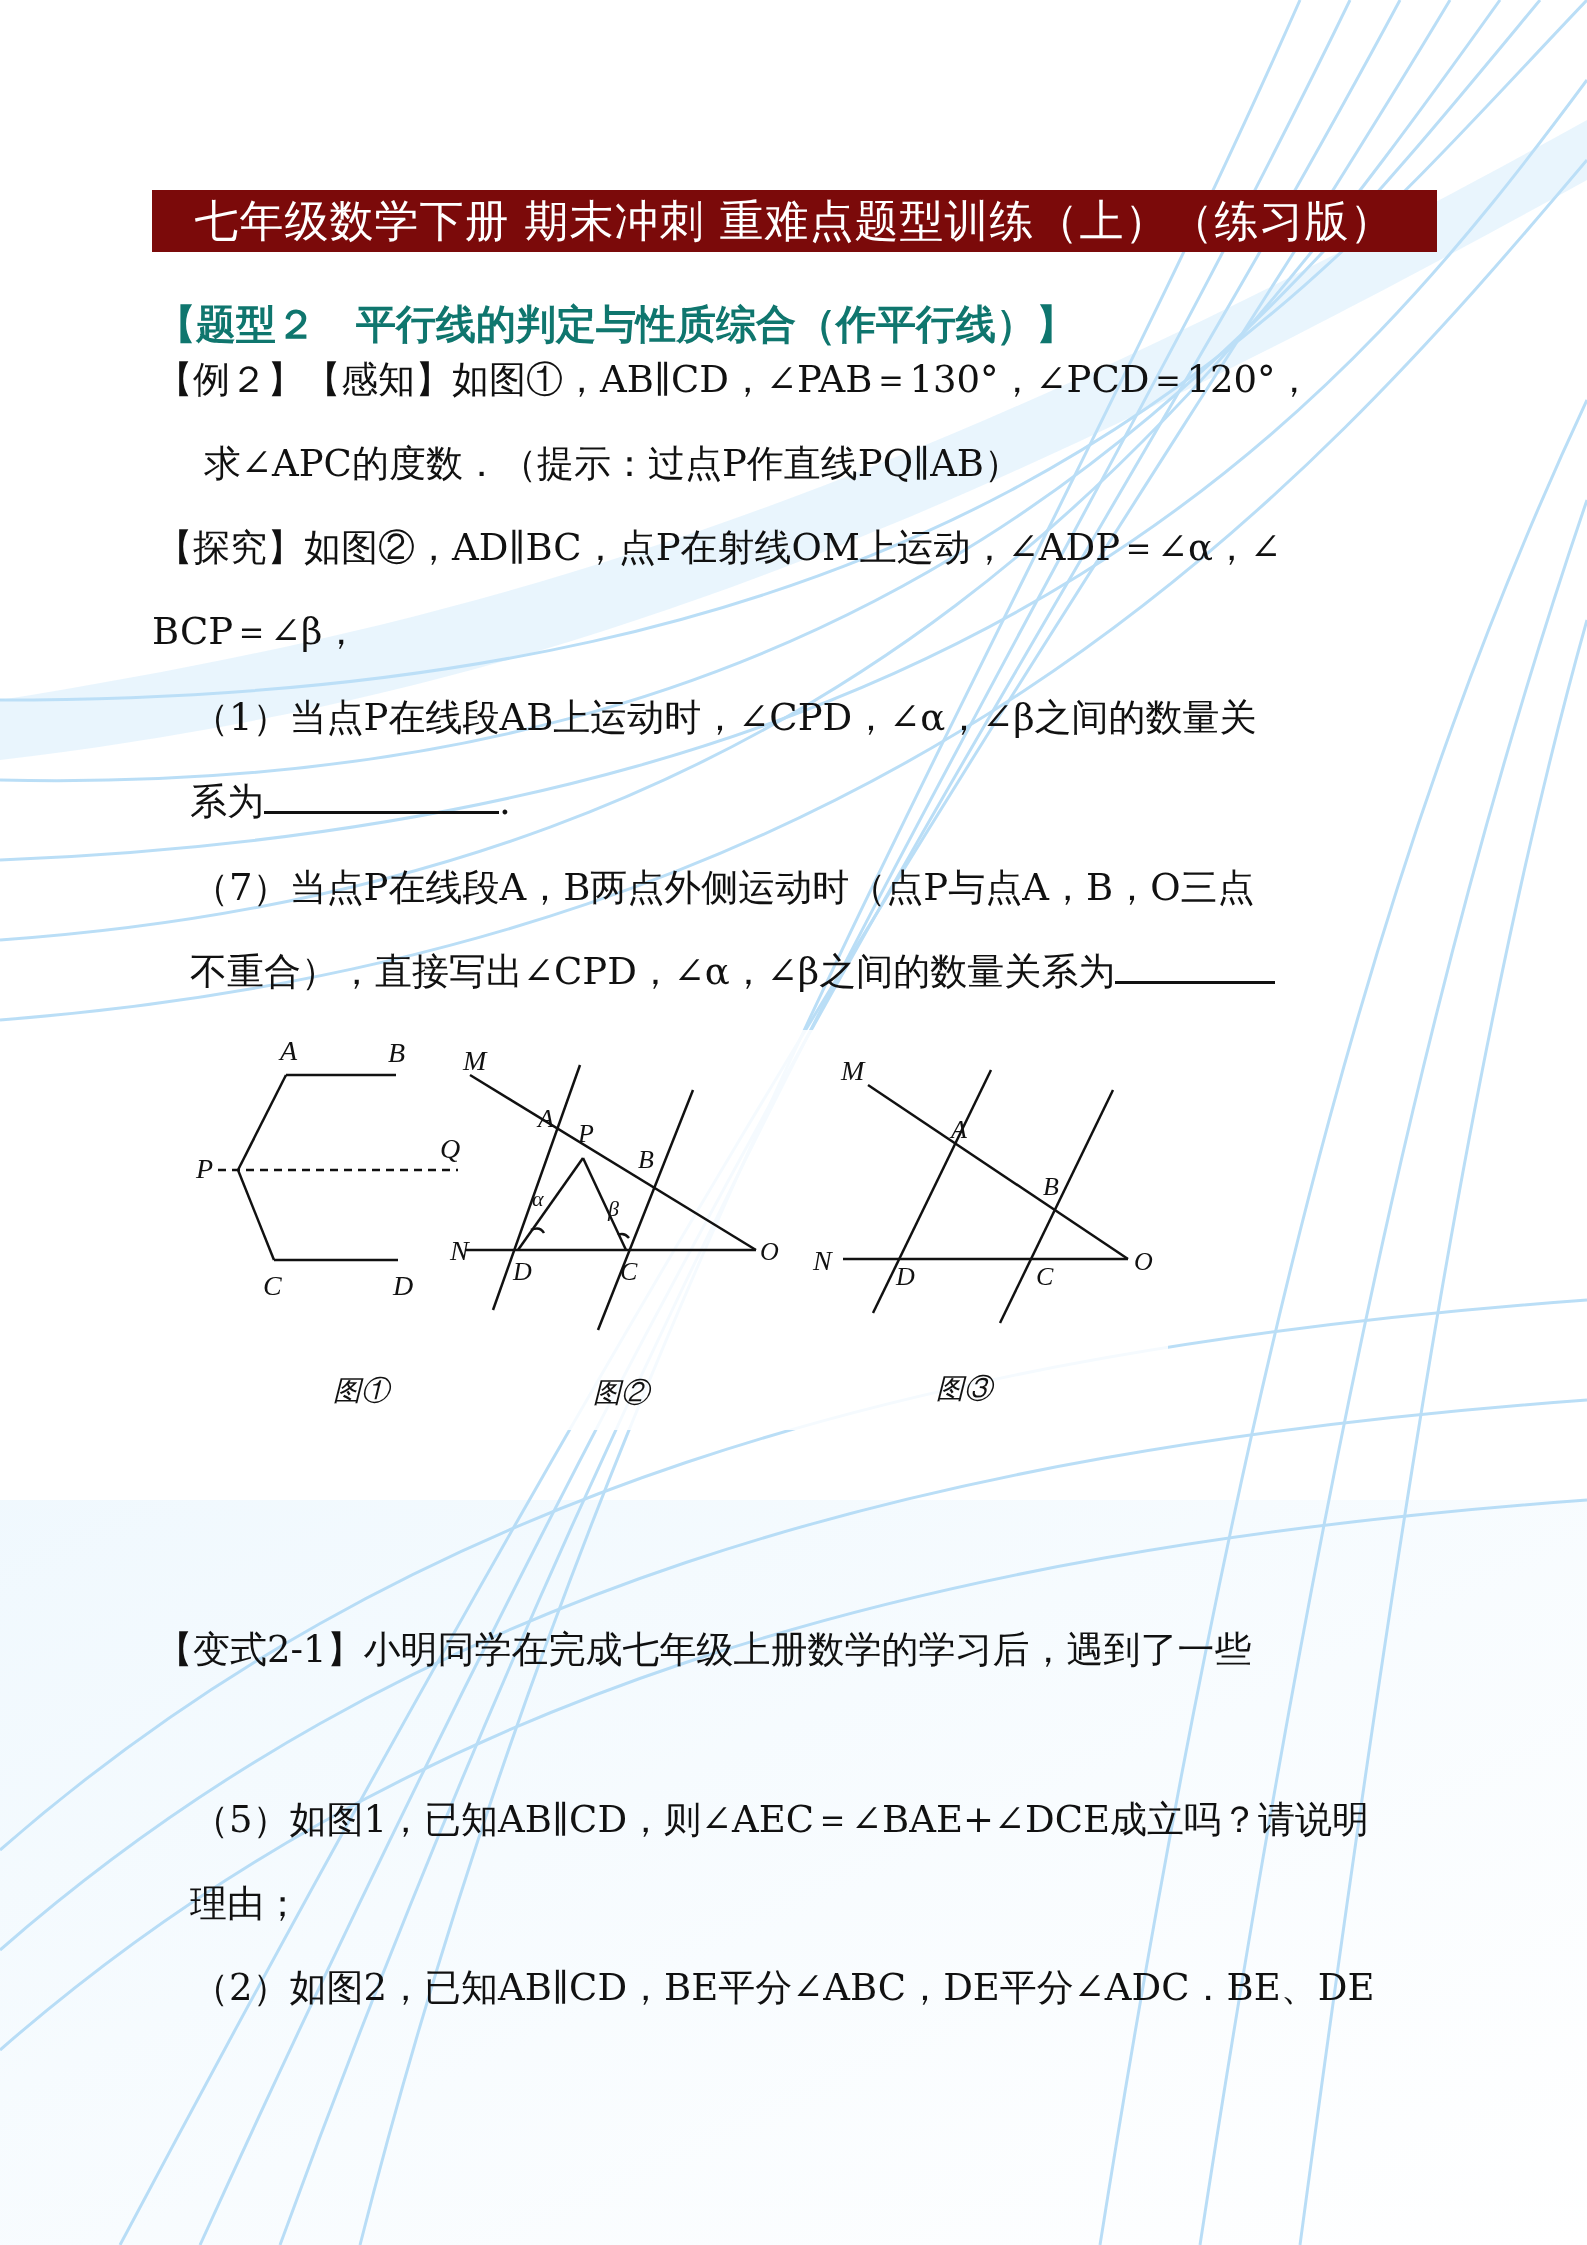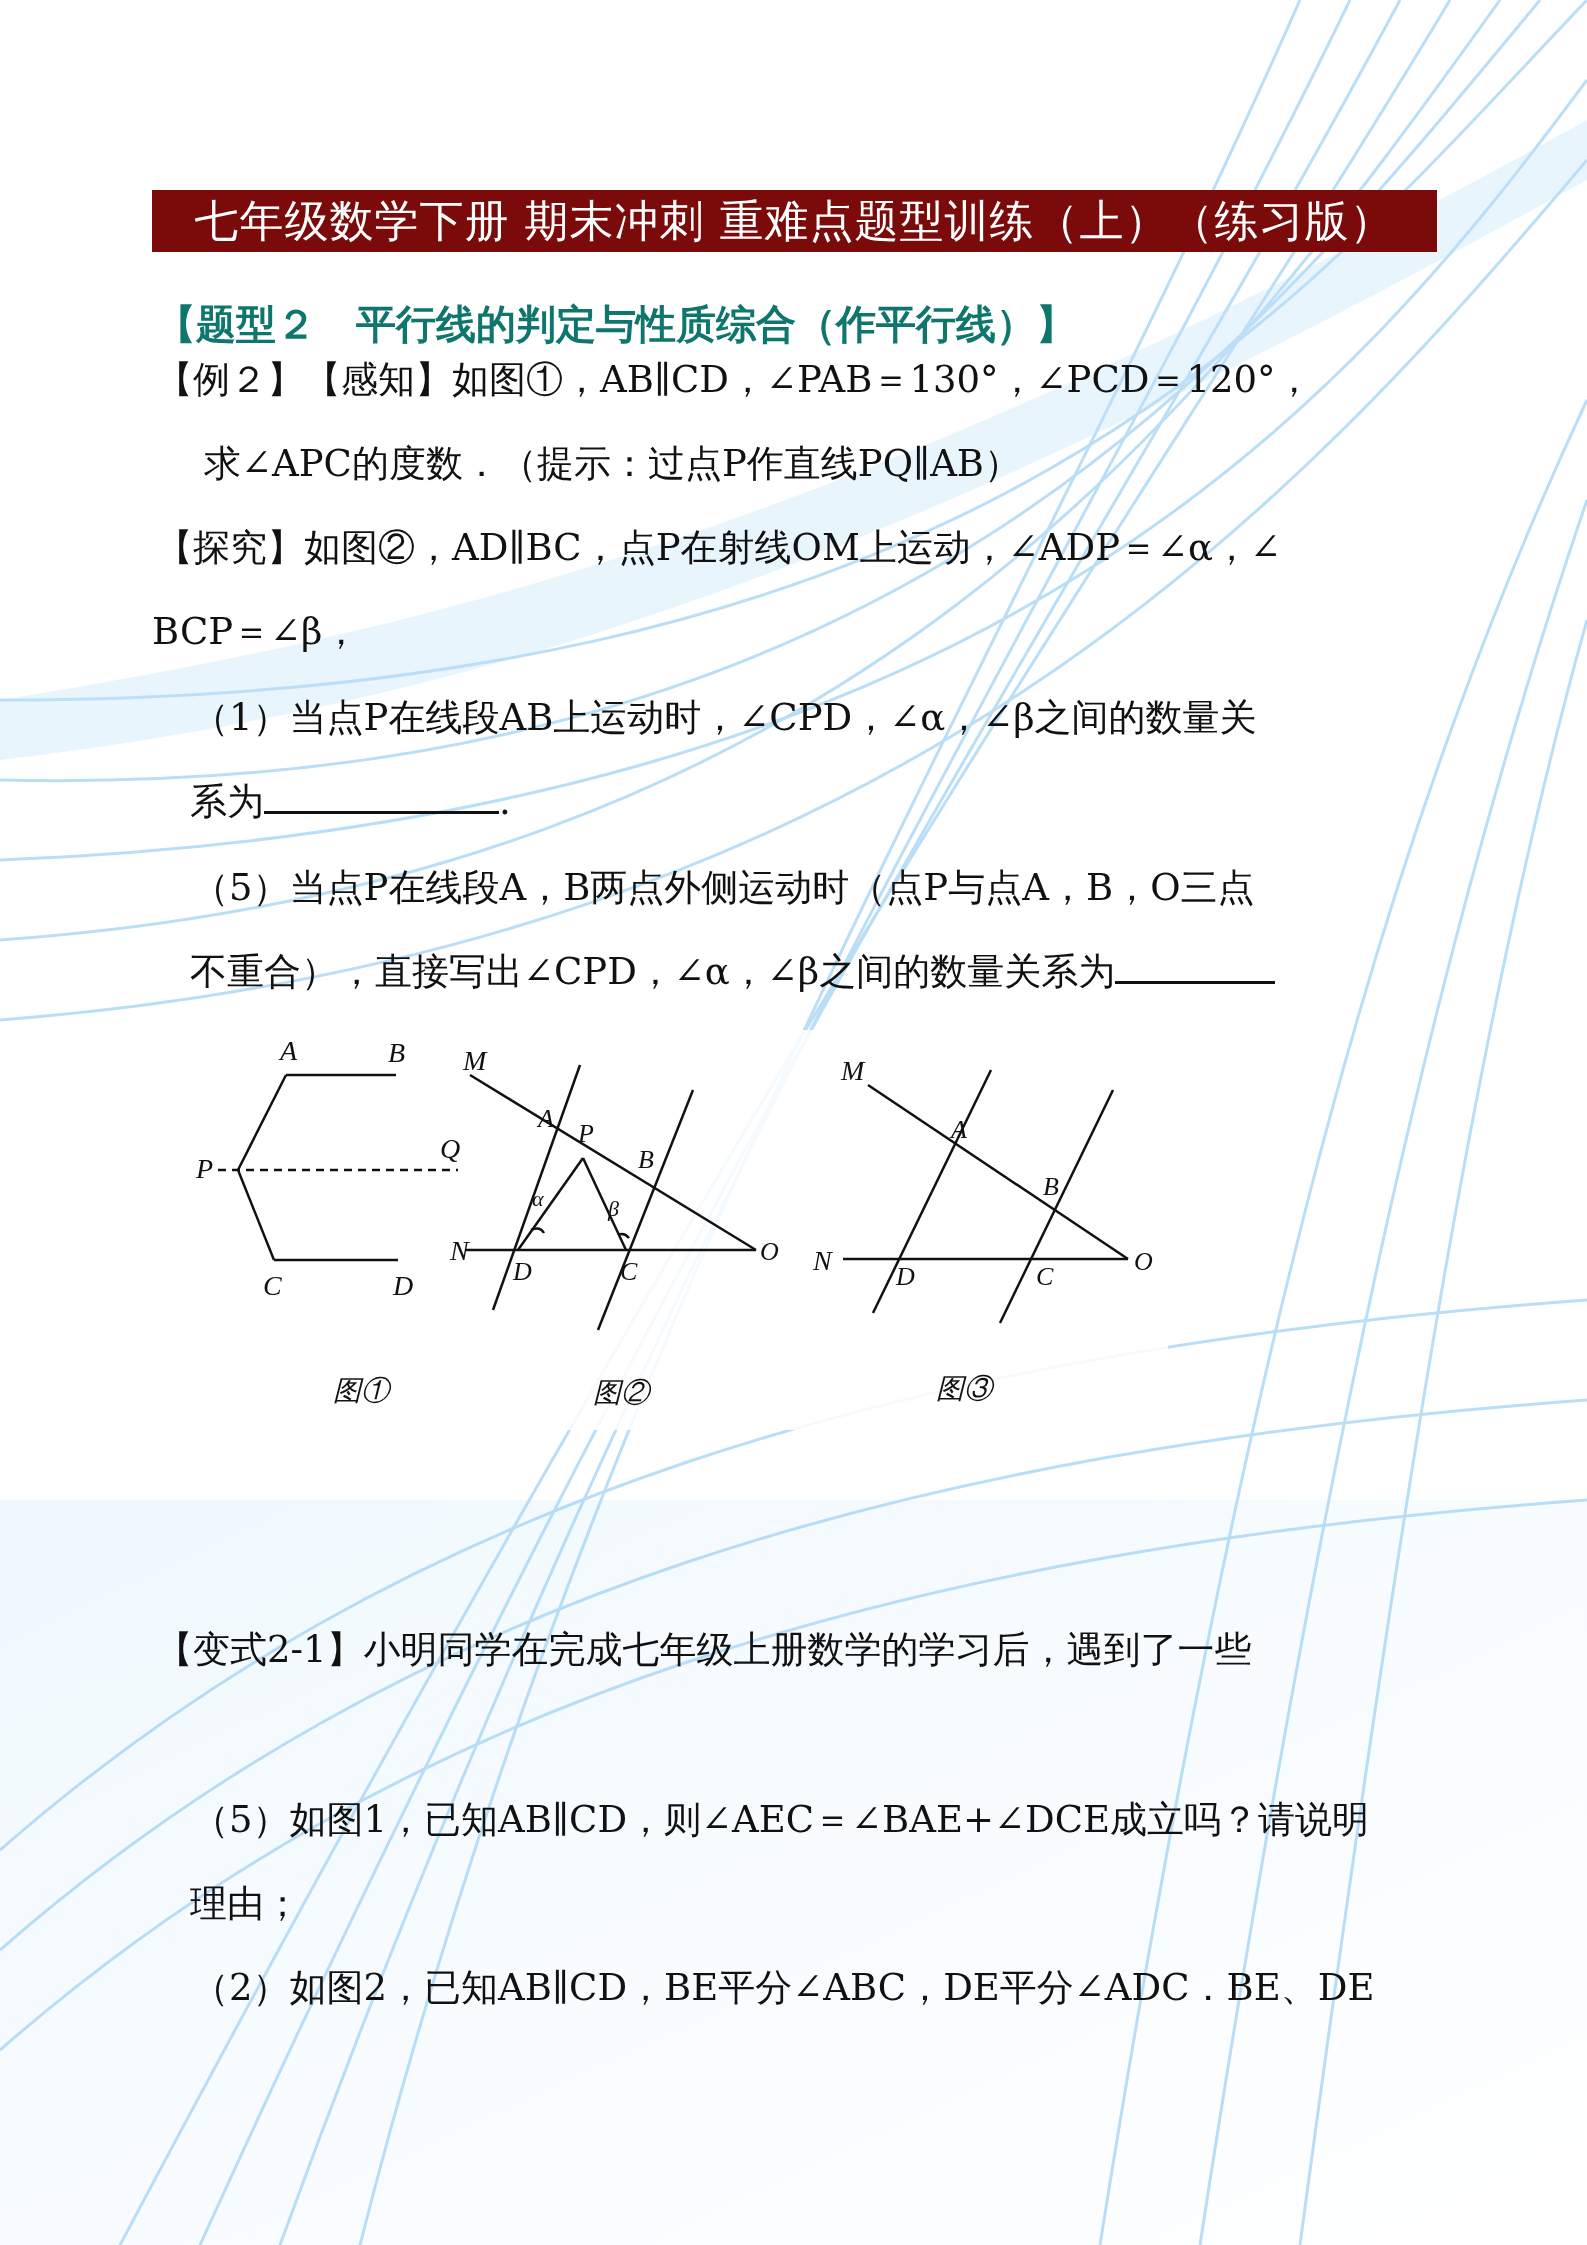--- a/index.html
+++ b/index.html
@@ -65,21 +65,21 @@
   <div class="section">【题型２　平行线的判定与性质综合（作平行线）】</div>
 
   <div class="line" style="left:156px; top:352px;">【例２】【感知】如图①，AB∥CD，∠PAB＝130°，∠PCD＝120°，</div>
   <div class="line" style="left:156px; top:520px;">【探究】如图②，AD∥BC，点P在射线OM上运动，∠ADP＝∠α，∠</div>
   <div class="line" style="left:204px; top:436px;">求∠APC的度数．（提示：过点P作直线PQ∥AB）</div>
   <div class="line" style="left:152px; top:604px;">BCP＝∠β，</div>
   <div class="line" style="left:192px; top:690px;">（1）当点P在线段AB上运动时，∠CPD，∠α，∠β之间的数量关</div>
   <div class="line" style="left:190px; top:774px;">
     <span>系为</span><span class="blank" style="width:235px;"></span><span>.</span>
   </div>
-  <div class="line" style="left:192px; top:860px;">（5）当点P在线段A，B两点外侧运动时（点P与点A，B，O三点</div>
+  <div class="line" style="left:192px; top:860px;">（7）当点P在线段A，B两点外侧运动时（点P与点A，B，O三点</div>
   <div class="line" style="left:190px; top:944px;">
     <span>不重合），直接写出∠CPD，∠α，∠β之间的数量关系为</span><span class="blank" style="width:160px;"></span>
   </div>
 
   <div class="figs">
     <svg width="980" height="400" viewBox="0 0 980 400">
 
       <g stroke="#111" stroke-width="2.5" fill="none">
         <line x1="98" y1="45" x2="208" y2="45"></line>
         <line x1="98" y1="45" x2="50" y2="140"></line>

